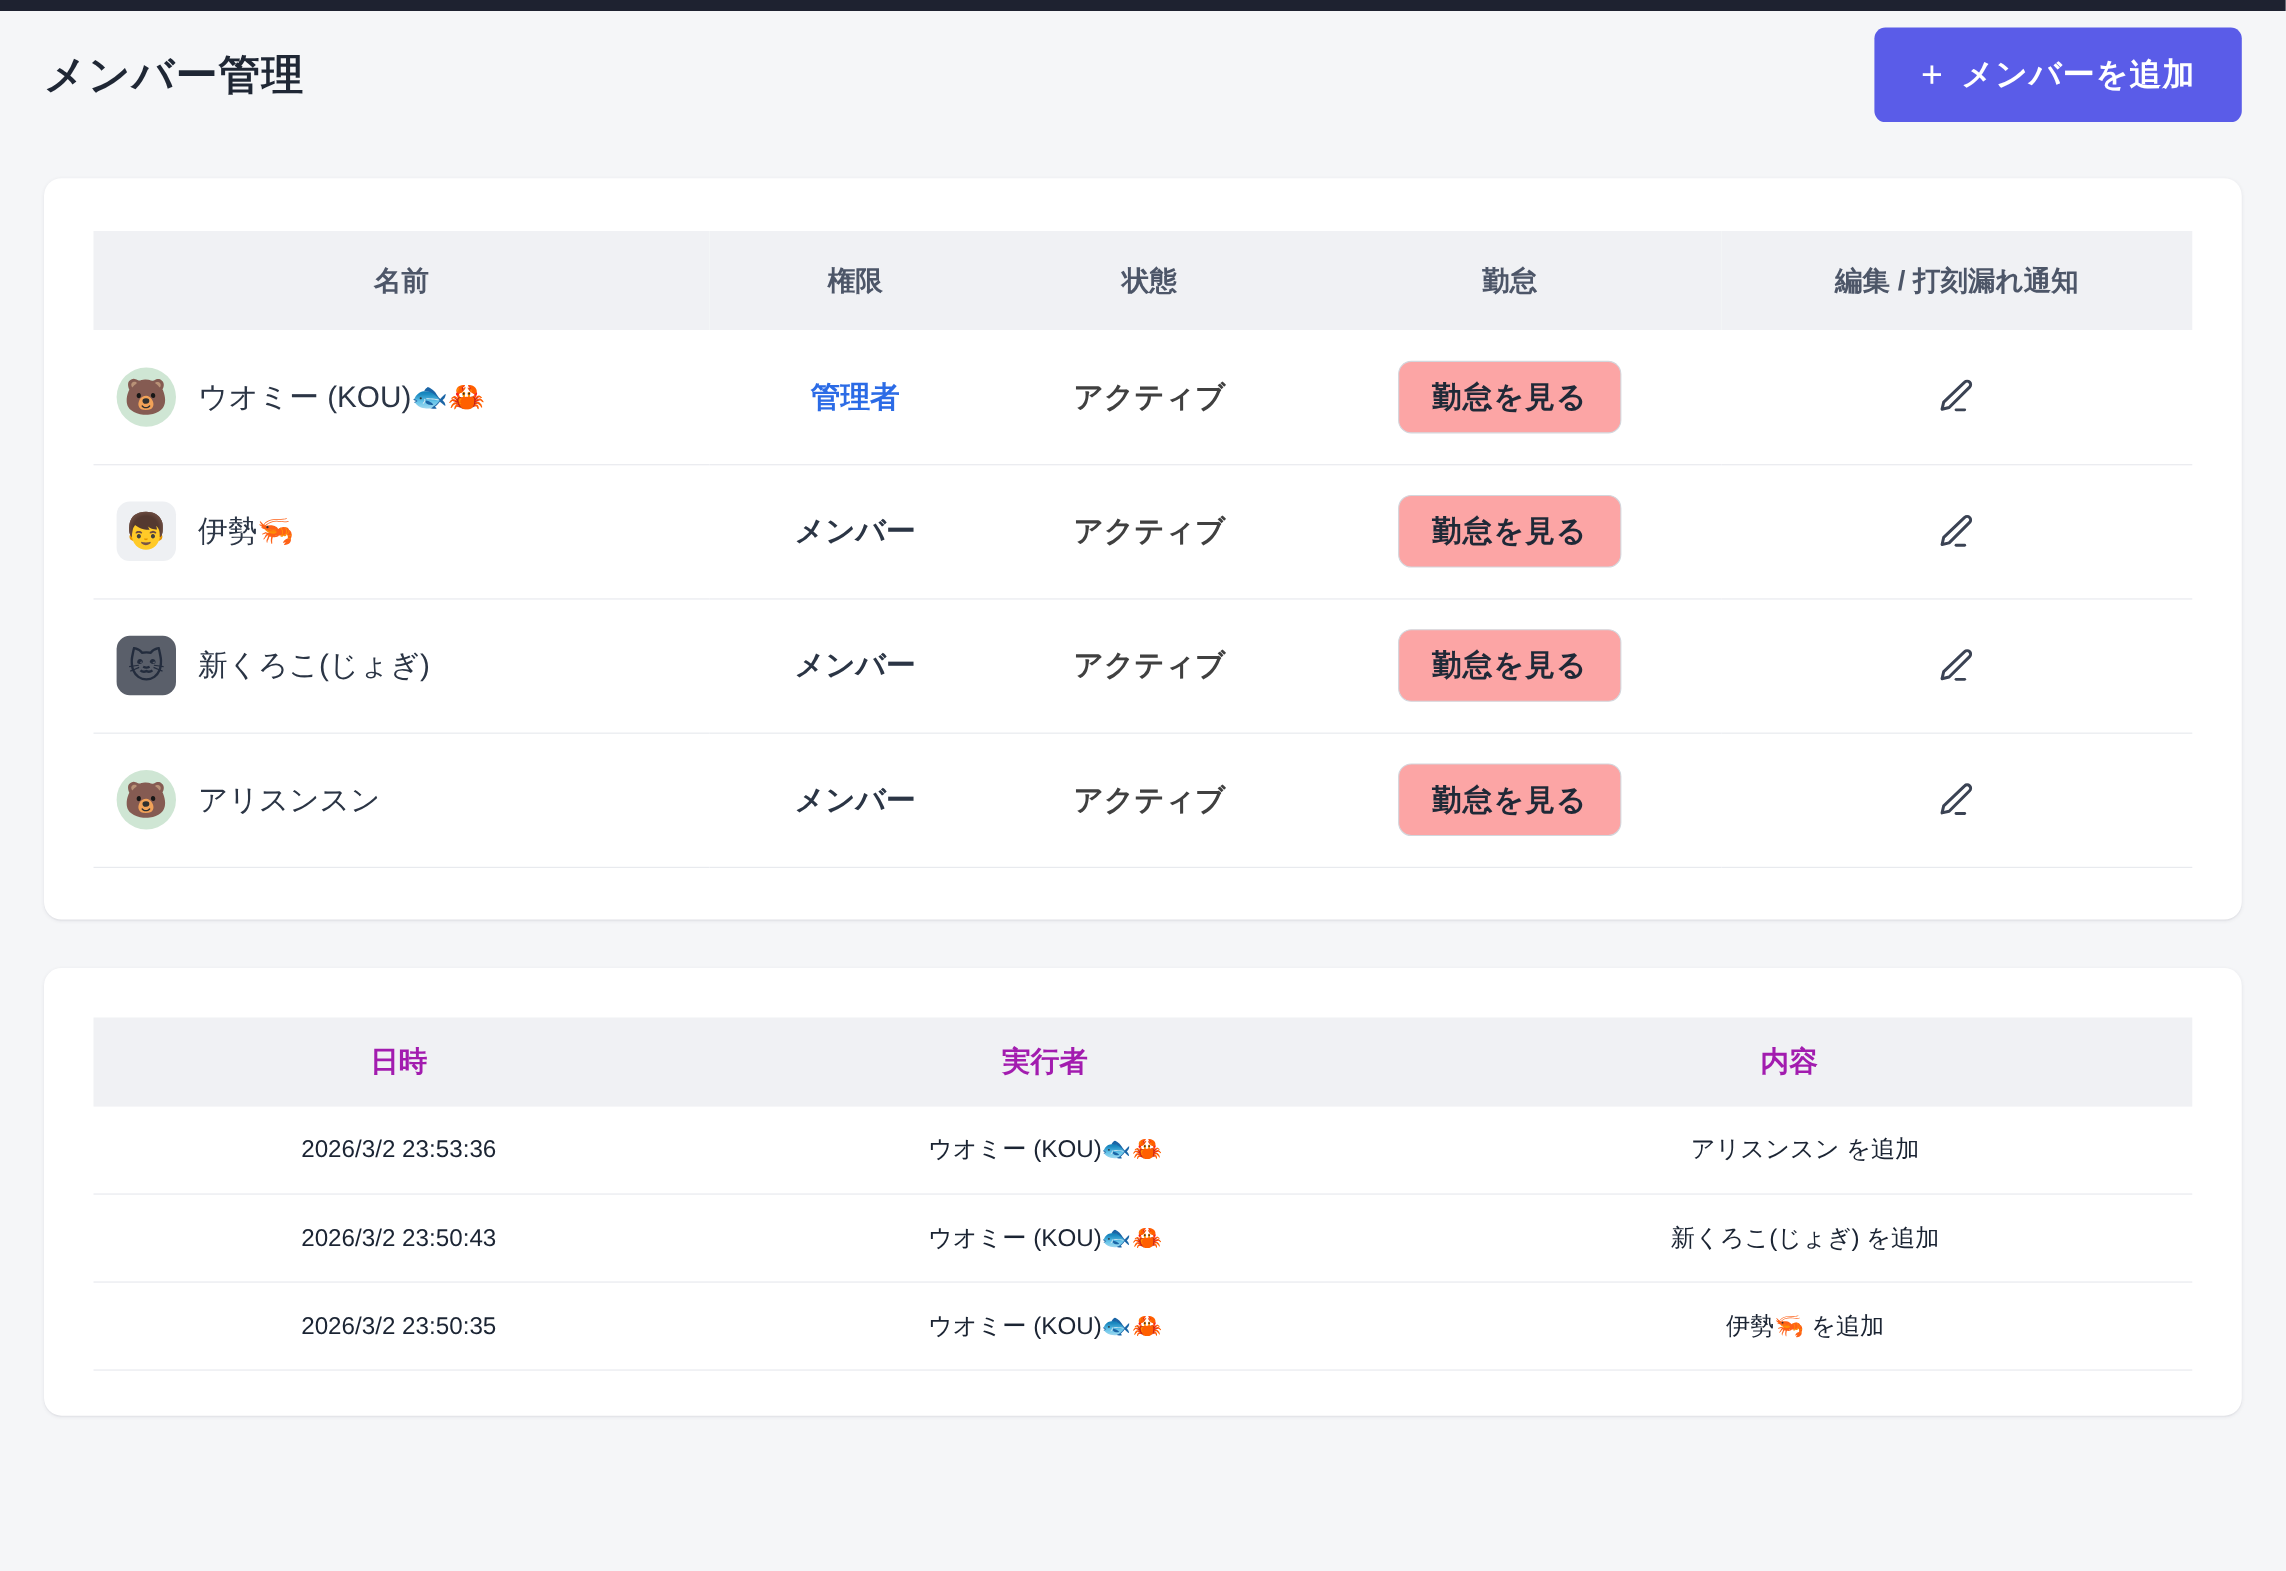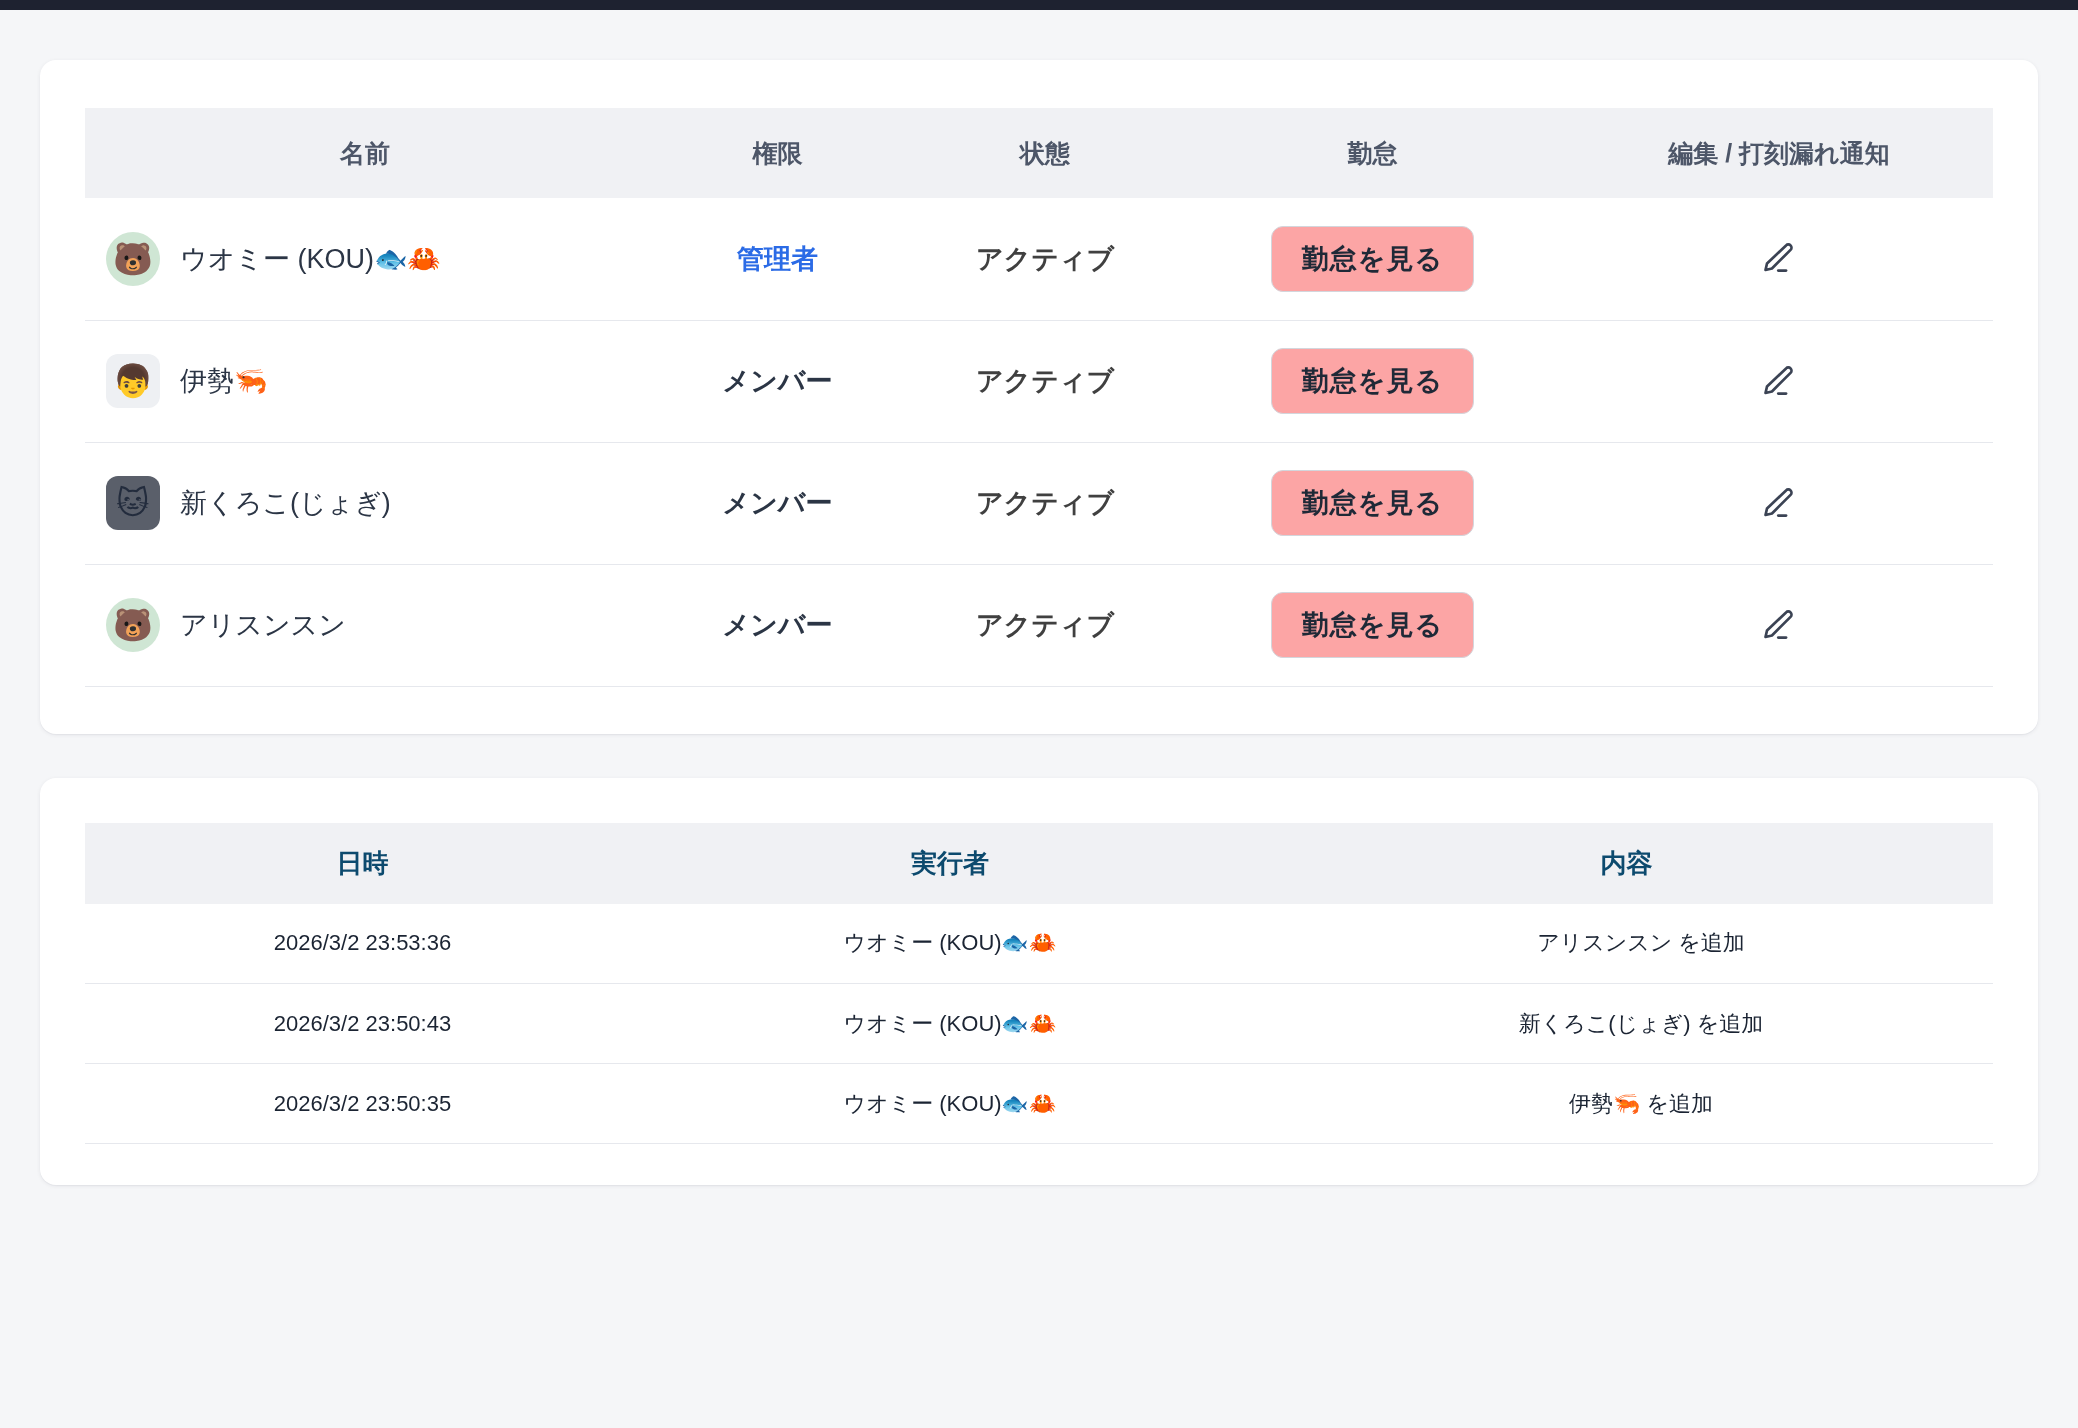--- a/index.html
+++ b/index.html
@@ -68,34 +68,41 @@
     height:66px; padding:0 30px; font-size:27px; font-weight:700;
     color:#1f2937; cursor:pointer; font-family:inherit; letter-spacing:1px;
   }
   .icon-btn {
     background:transparent; border:none; cursor:pointer; padding:6px;
     line-height:0;
   }
 
   
   .section-title { margin-top:68px; font-size:36px; font-weight:700; color:#1f2735; letter-spacing:1px; }
-  .history thead th { height:81px; font-size:26px; color:#0c4a6e; }
+  .history thead th { height:81px; font-size:26px; color:#a21caf; }
   .history tbody td { height:80px; font-size:22px; color:#1b2433; }
   .col-dt    { width:555px; }
   .col-actor { width:620px; }
   .col-body  { width:733px; }
   .cell-content { text-align:center; padding-left:29px; }
 </style>
 </head>
 <body>
 
 <div class="topbar"></div>
 
 <div class="page">
 
+  <div class="page-header">
+    <h1 class="page-title">メンバー管理</h1>
+    <button class="btn-primary">
+      <span class="plus">+</span>
+      <span>メンバーを追加</span>
+    </button>
+  </div>
 
   <section class="card members">
     <table class="members">
       <colgroup>
         <col class="col-name">
           <col class="col-role">
           <col class="col-status">
           <col class="col-att">
           <col class="col-edit">
       </colgroup>

